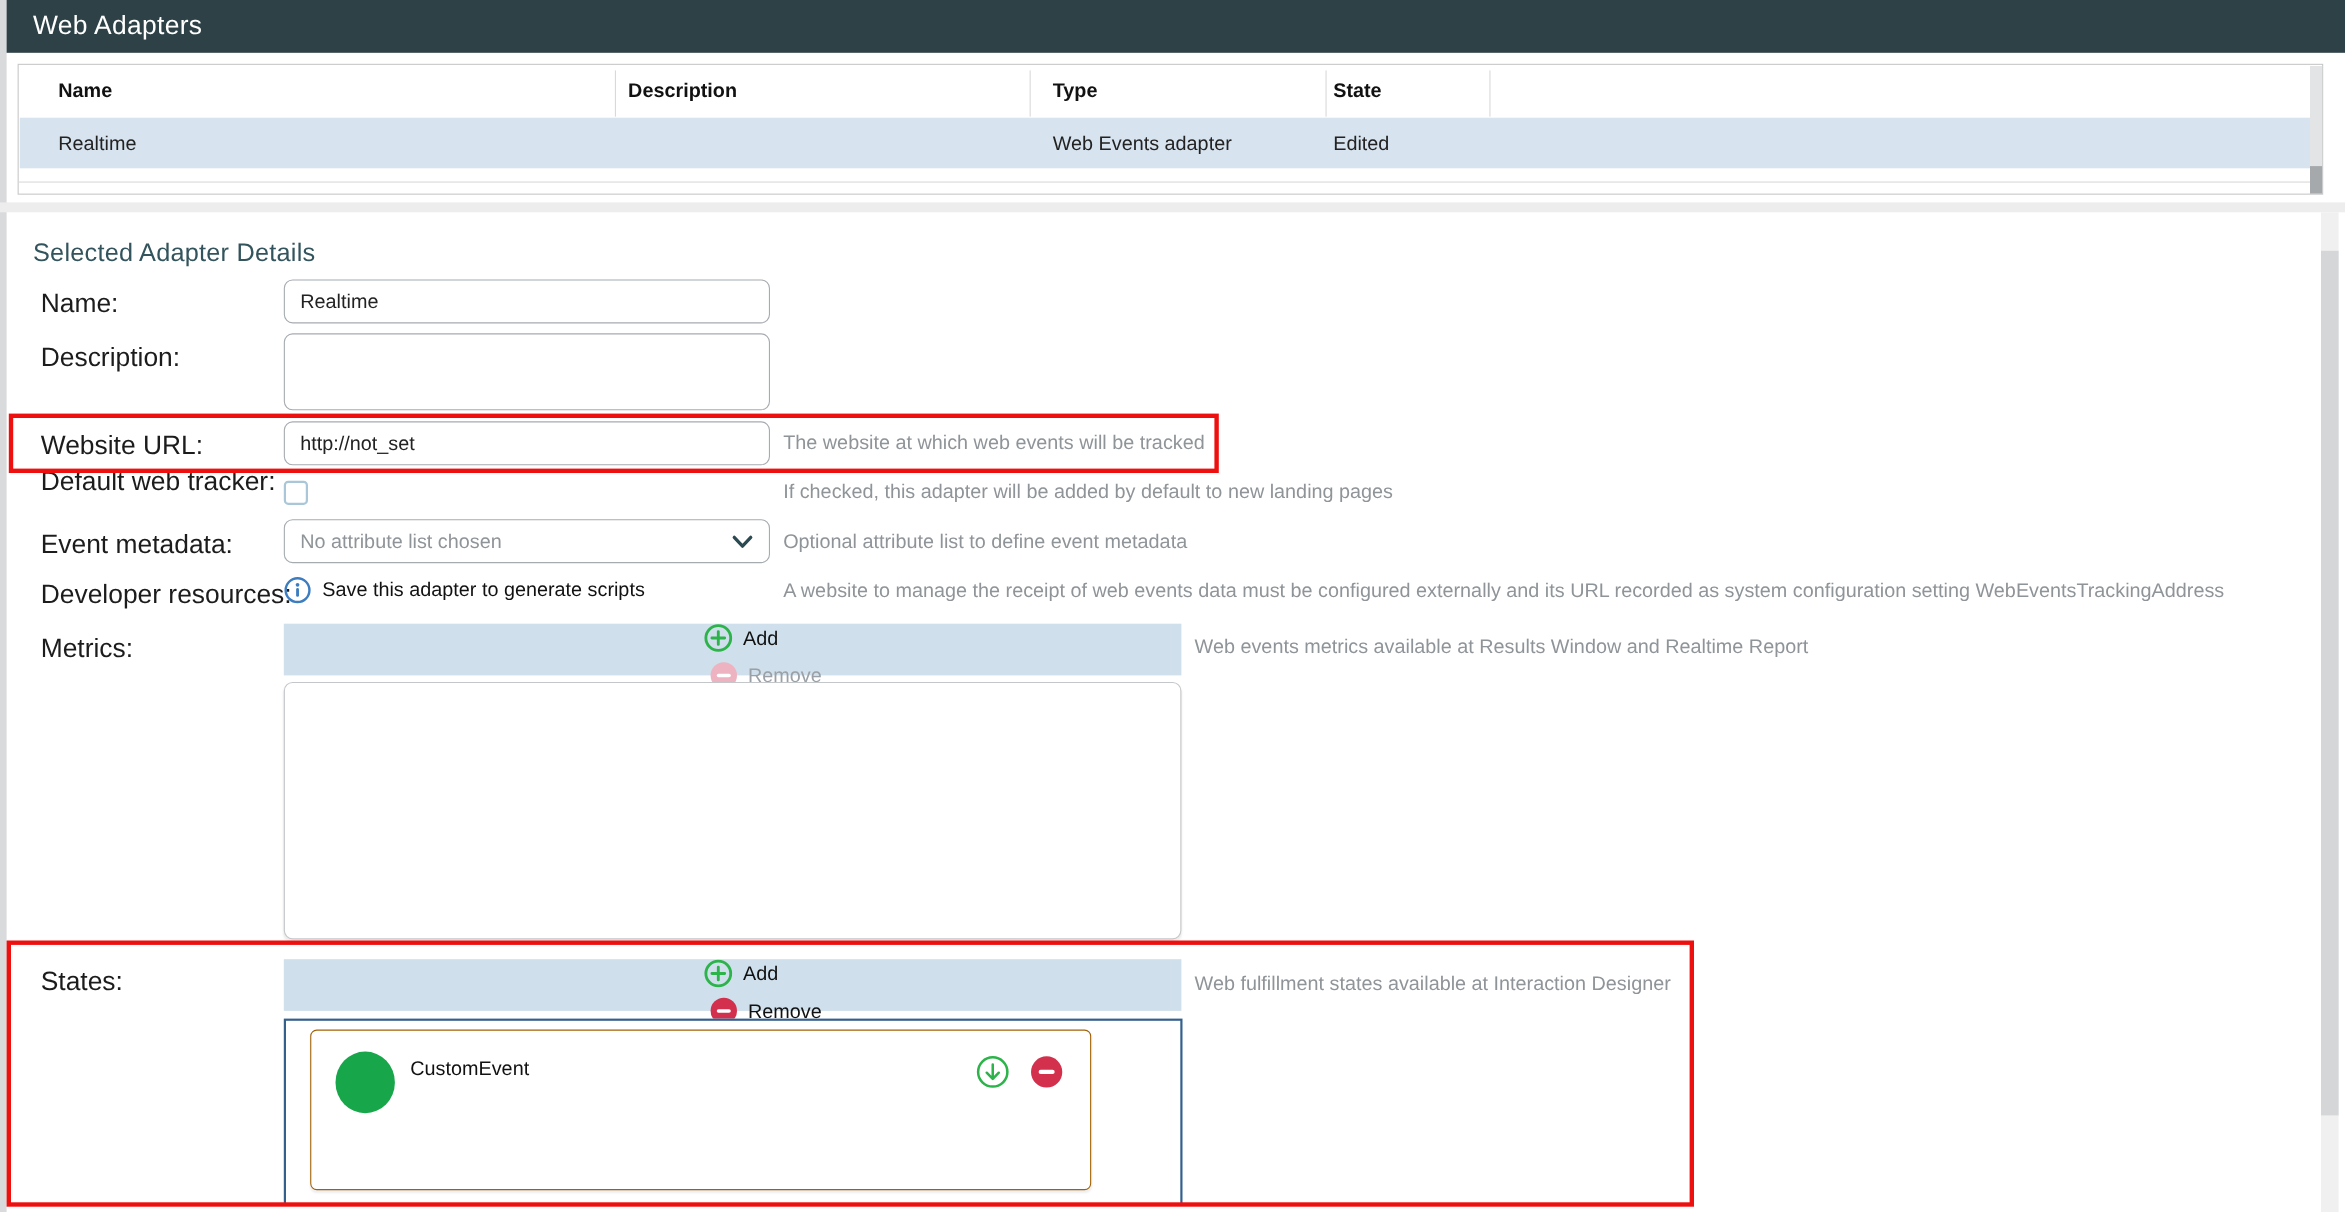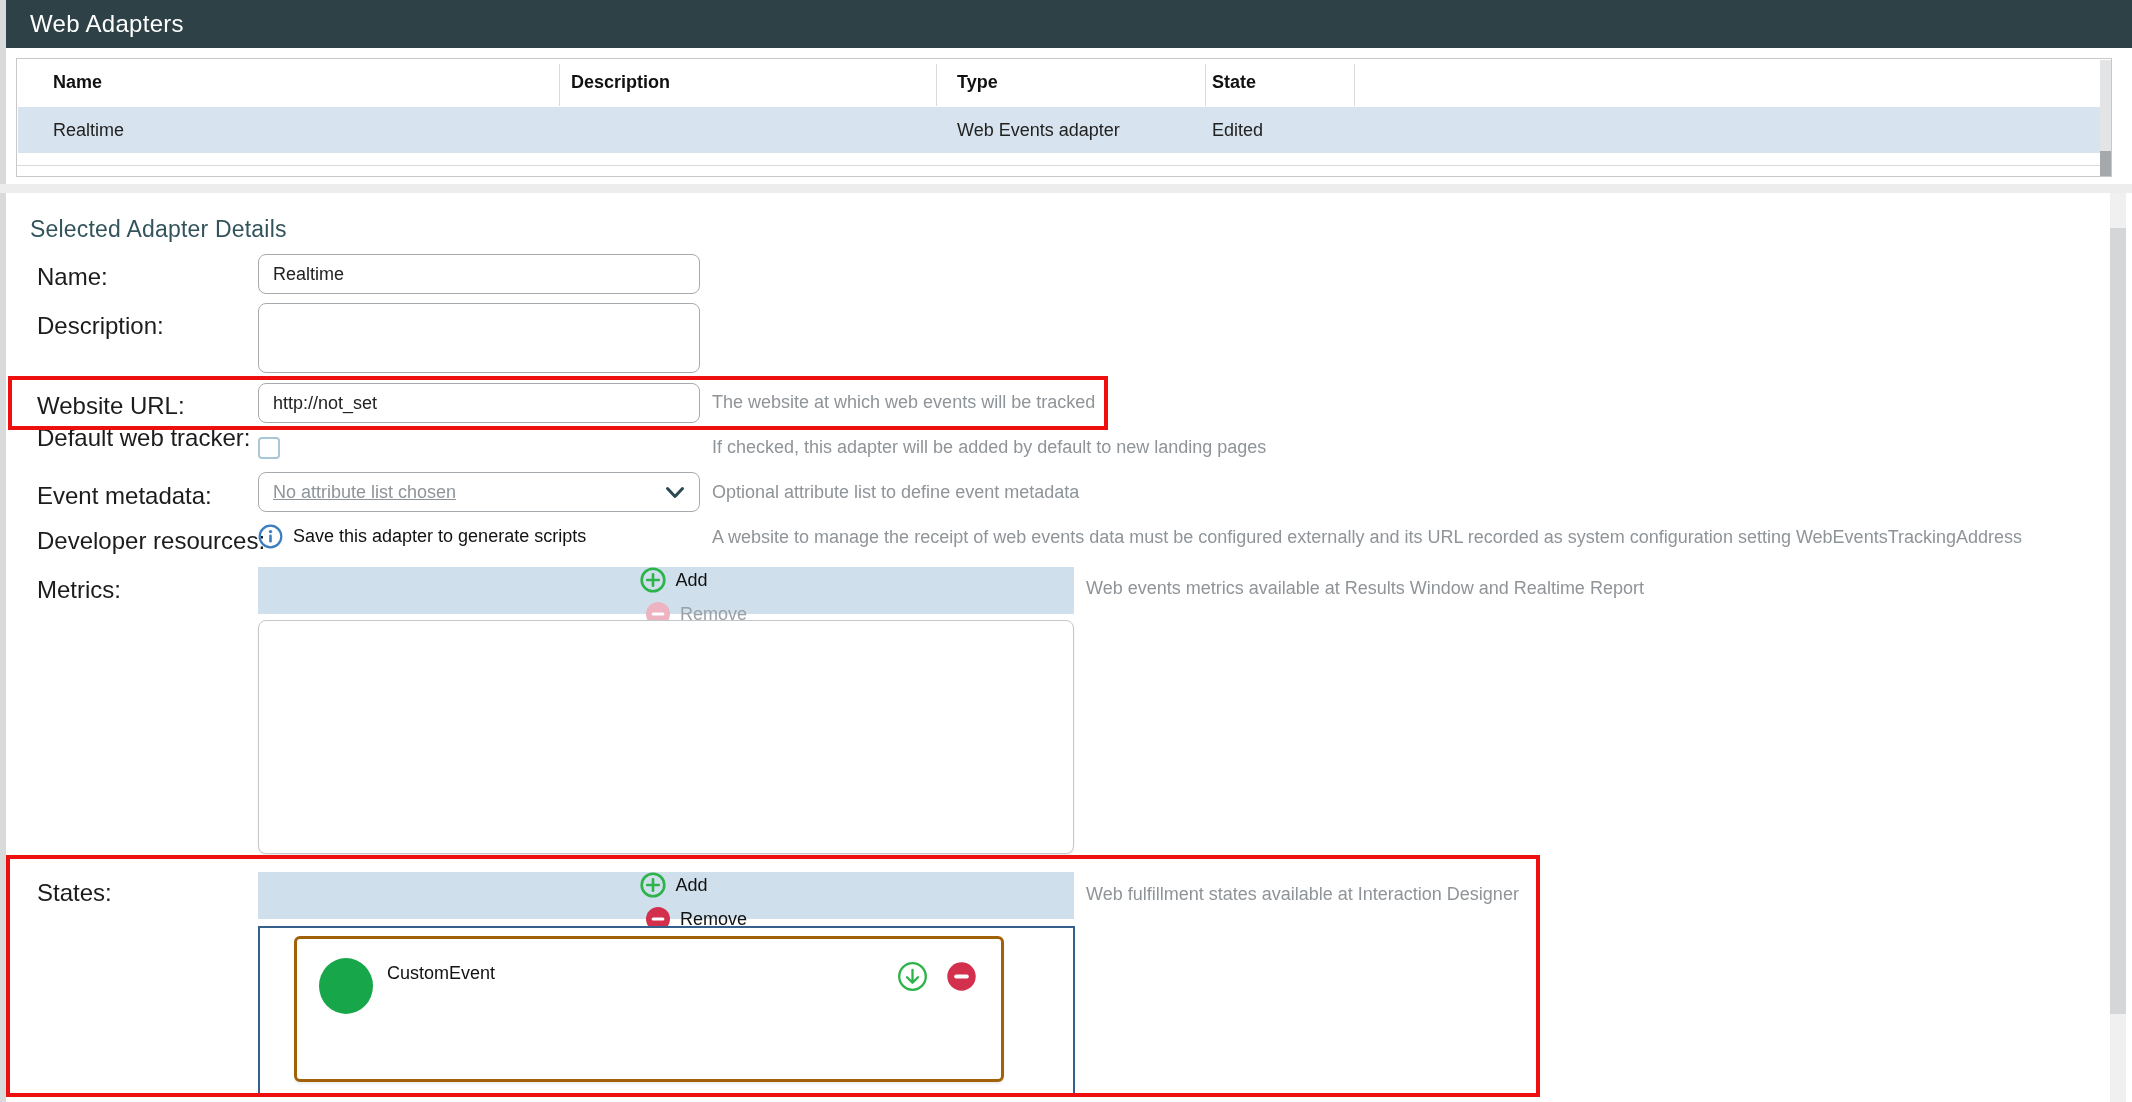--- a/index.html
+++ b/index.html
@@ -58,21 +58,21 @@
   .tbtn + .tbtn{margin-left:44px;}
   .listbox{
     left:258px;width:816px;box-sizing:border-box;background:#fff;border:1px solid #c4c7ca;border-radius:8px;
     box-shadow:0 2px 2px rgba(0,0,0,.08);
   }
   .metrics-list{top:620px;height:234px;}
   .states-box{
     left:258px;top:926px;width:817px;height:170px;box-sizing:border-box;background:#fff;border:2px solid #35608c;
   }
   .state-card{
-    left:34px;top:8px;width:710px;height:146px;box-sizing:border-box;background:#fff;border:3px solid #a16207;border-radius:6px;
+    left:22px;top:8px;width:710px;height:146px;box-sizing:border-box;background:#fff;border:1px solid #a16207;border-radius:6px;
     box-shadow:0 2px 2px rgba(0,0,0,.07);
   }
   .state-dot{left:22px;top:19px;width:54px;height:56px;border-radius:50%;background:#17a74a;}
   .state-name{left:90px;top:24px;font-size:18px;color:#111;}
   .state-actions{right:24px;top:22px;display:flex;gap:18px;align-items:center;}
   
   .annot{border:4px solid #ee0f0f;box-sizing:border-box;pointer-events:none;z-index:50;background:transparent;}
   .annot-url{left:8px;top:376px;width:1100px;height:54px;}
   .annot-states{left:6px;top:855px;width:1534px;height:242px;}
   .icon{display:inline-flex;align-items:center;justify-content:center;}
@@ -125,21 +125,21 @@
   <span class="abs flabel" style="top:392px;">Website URL:</span>
   <input class="abs tinput" style="top: 383px;" value="http://not_set">
   <span class="abs help" style="left:712px;top:392px;">The website at which web events will be tracked</span>
   <div class="abs annot annot-url"></div>
 
   <span class="abs flabel" style="top:424px;text-align:right;">Default web tracker:</span>
   <div class="abs checkbox" style="top:437px;"></div>
   <span class="abs help" style="left:712px;top:437px;">If checked, this adapter will be added by default to new landing pages</span>
 
   <span class="abs flabel" style="top:482px;">Event metadata:</span>
-  <div class="abs select" style="top:472px;text-decoration:underline;">
+  <div class="abs select" style="top:472px;">
     <span>No attribute list chosen</span>
     <span class="chev icon">
       <svg width="20" height="13" viewBox="0 0 20 13">
           <path d="M2.5 2.5l7.5 8 7.5-8" fill="none" stroke="#2c4a52" stroke-width="3" stroke-linecap="round" stroke-linejoin="round"></path>
         </svg>
     </span>
   </div>
   <span class="abs help" style="left:712px;top:482px;">Optional attribute list to define event metadata</span>
 
   <span class="abs flabel" style="top:527px;">Developer resources:</span>

